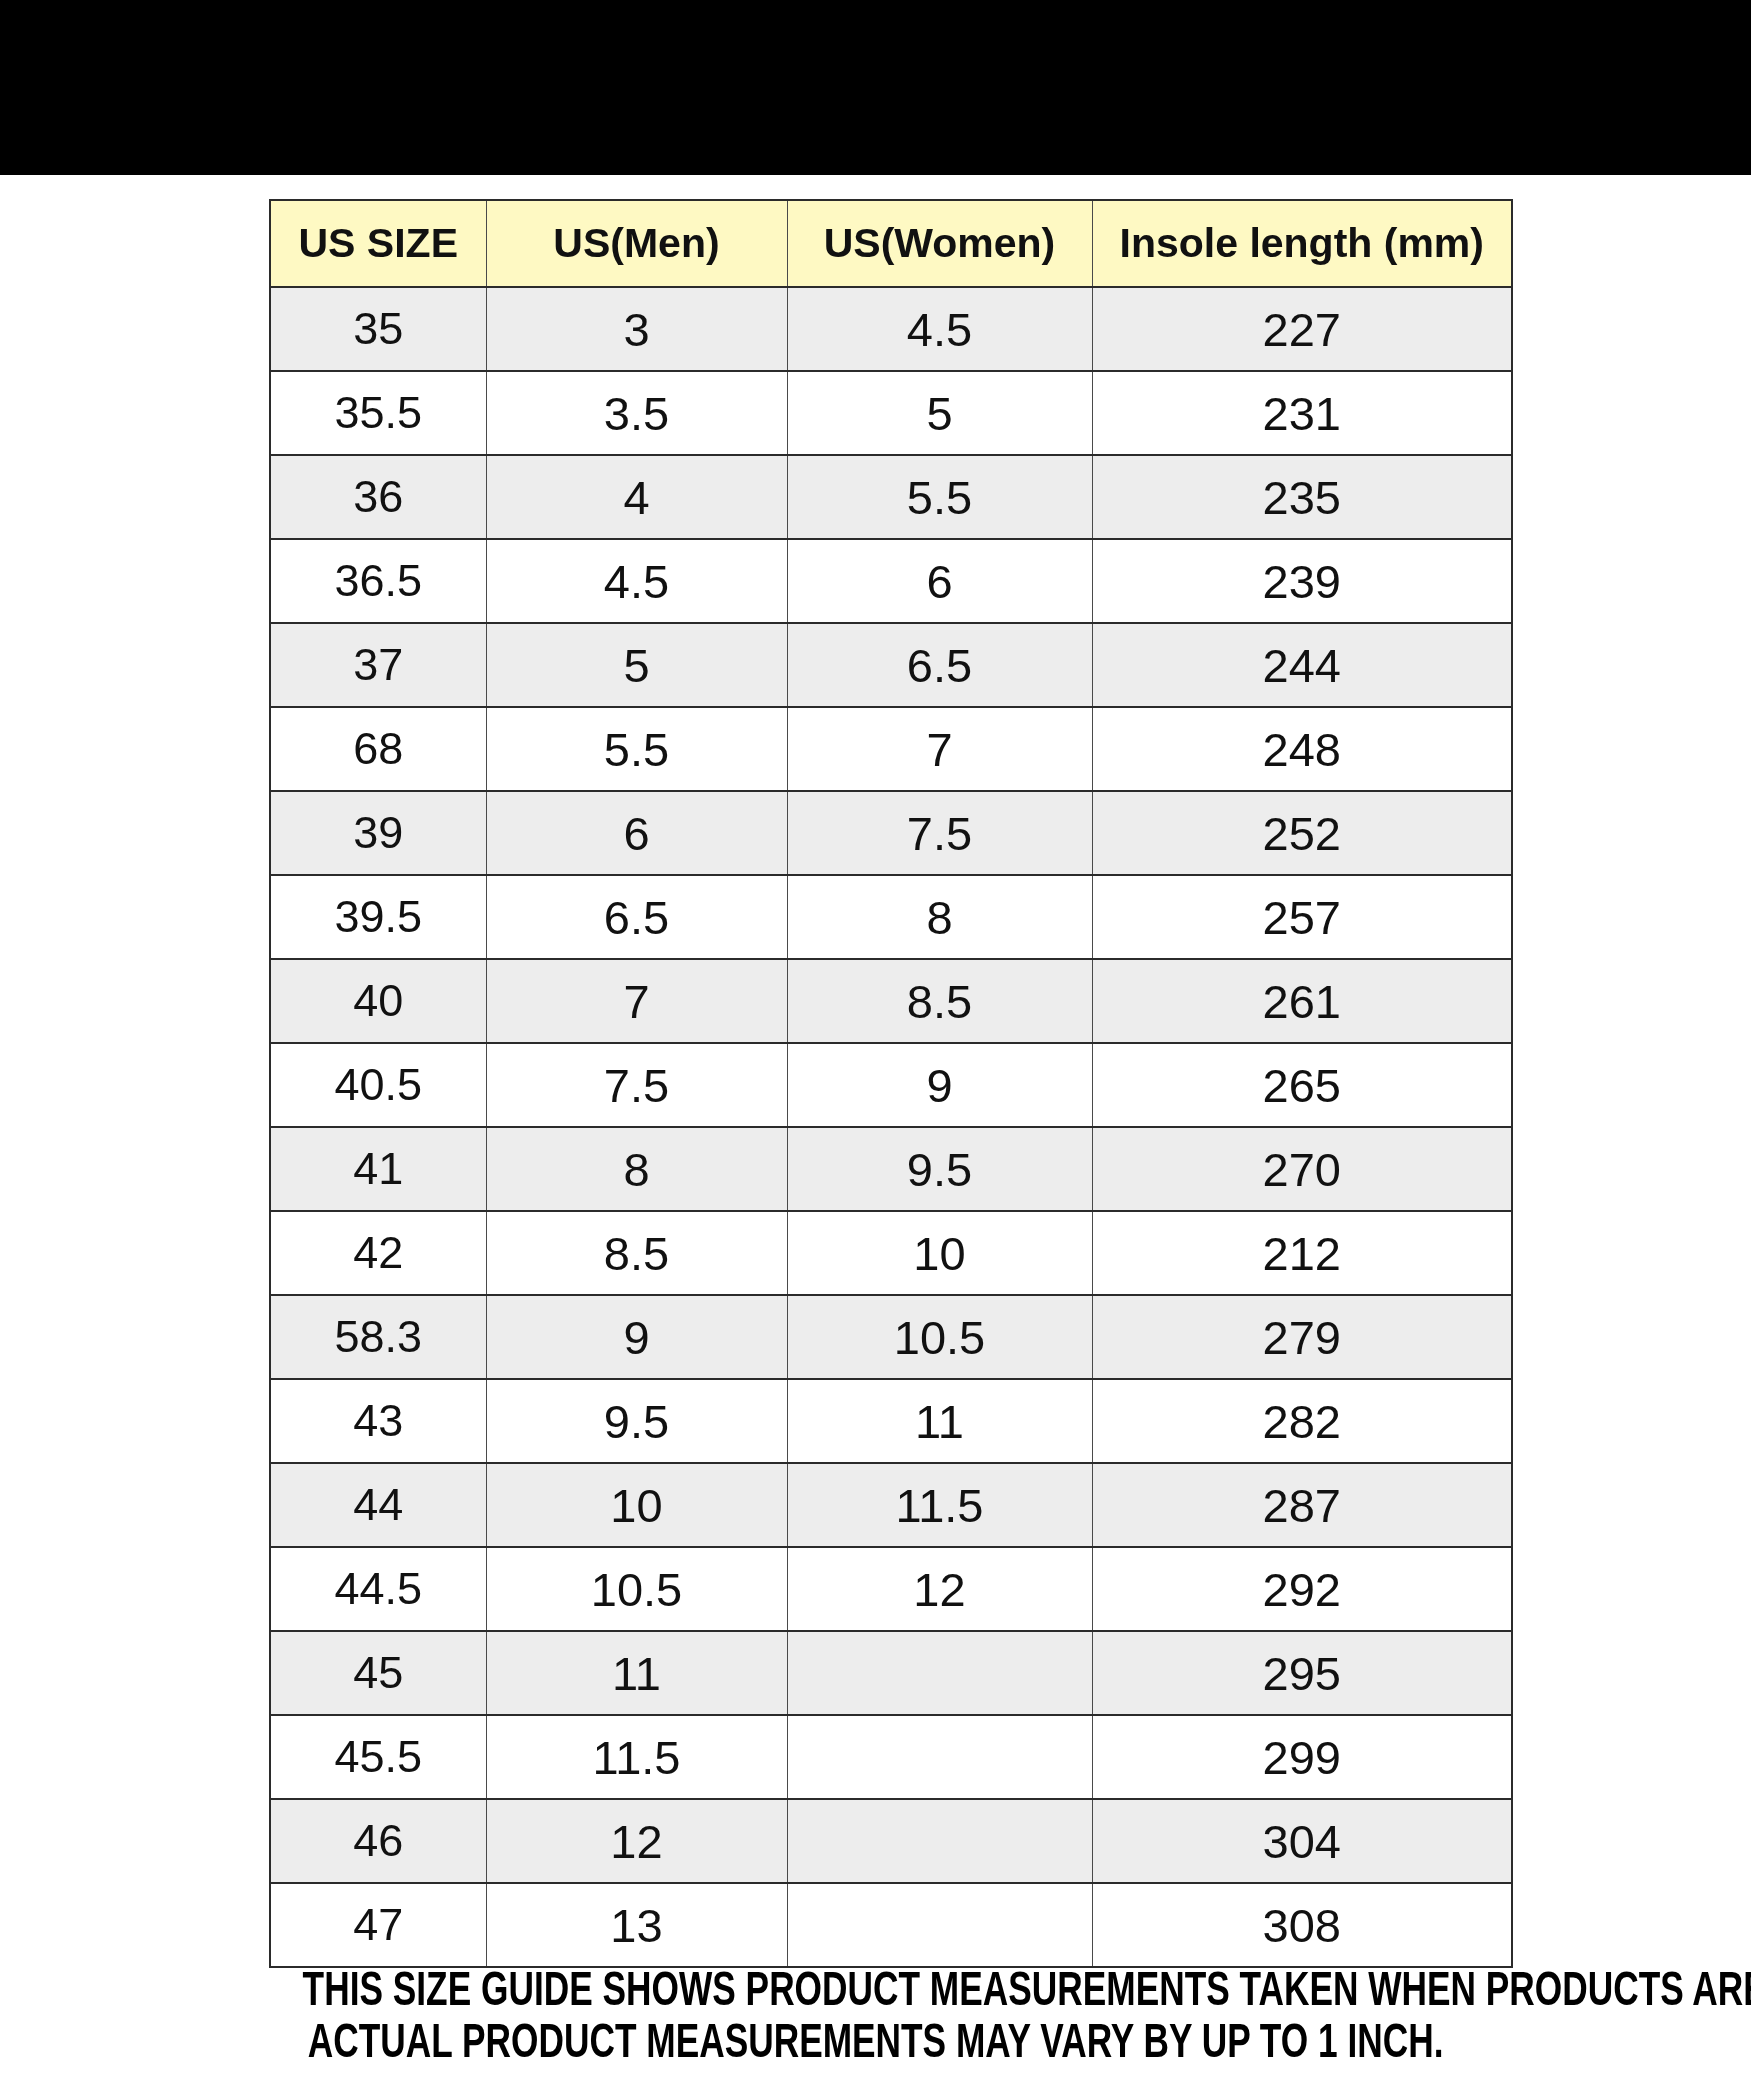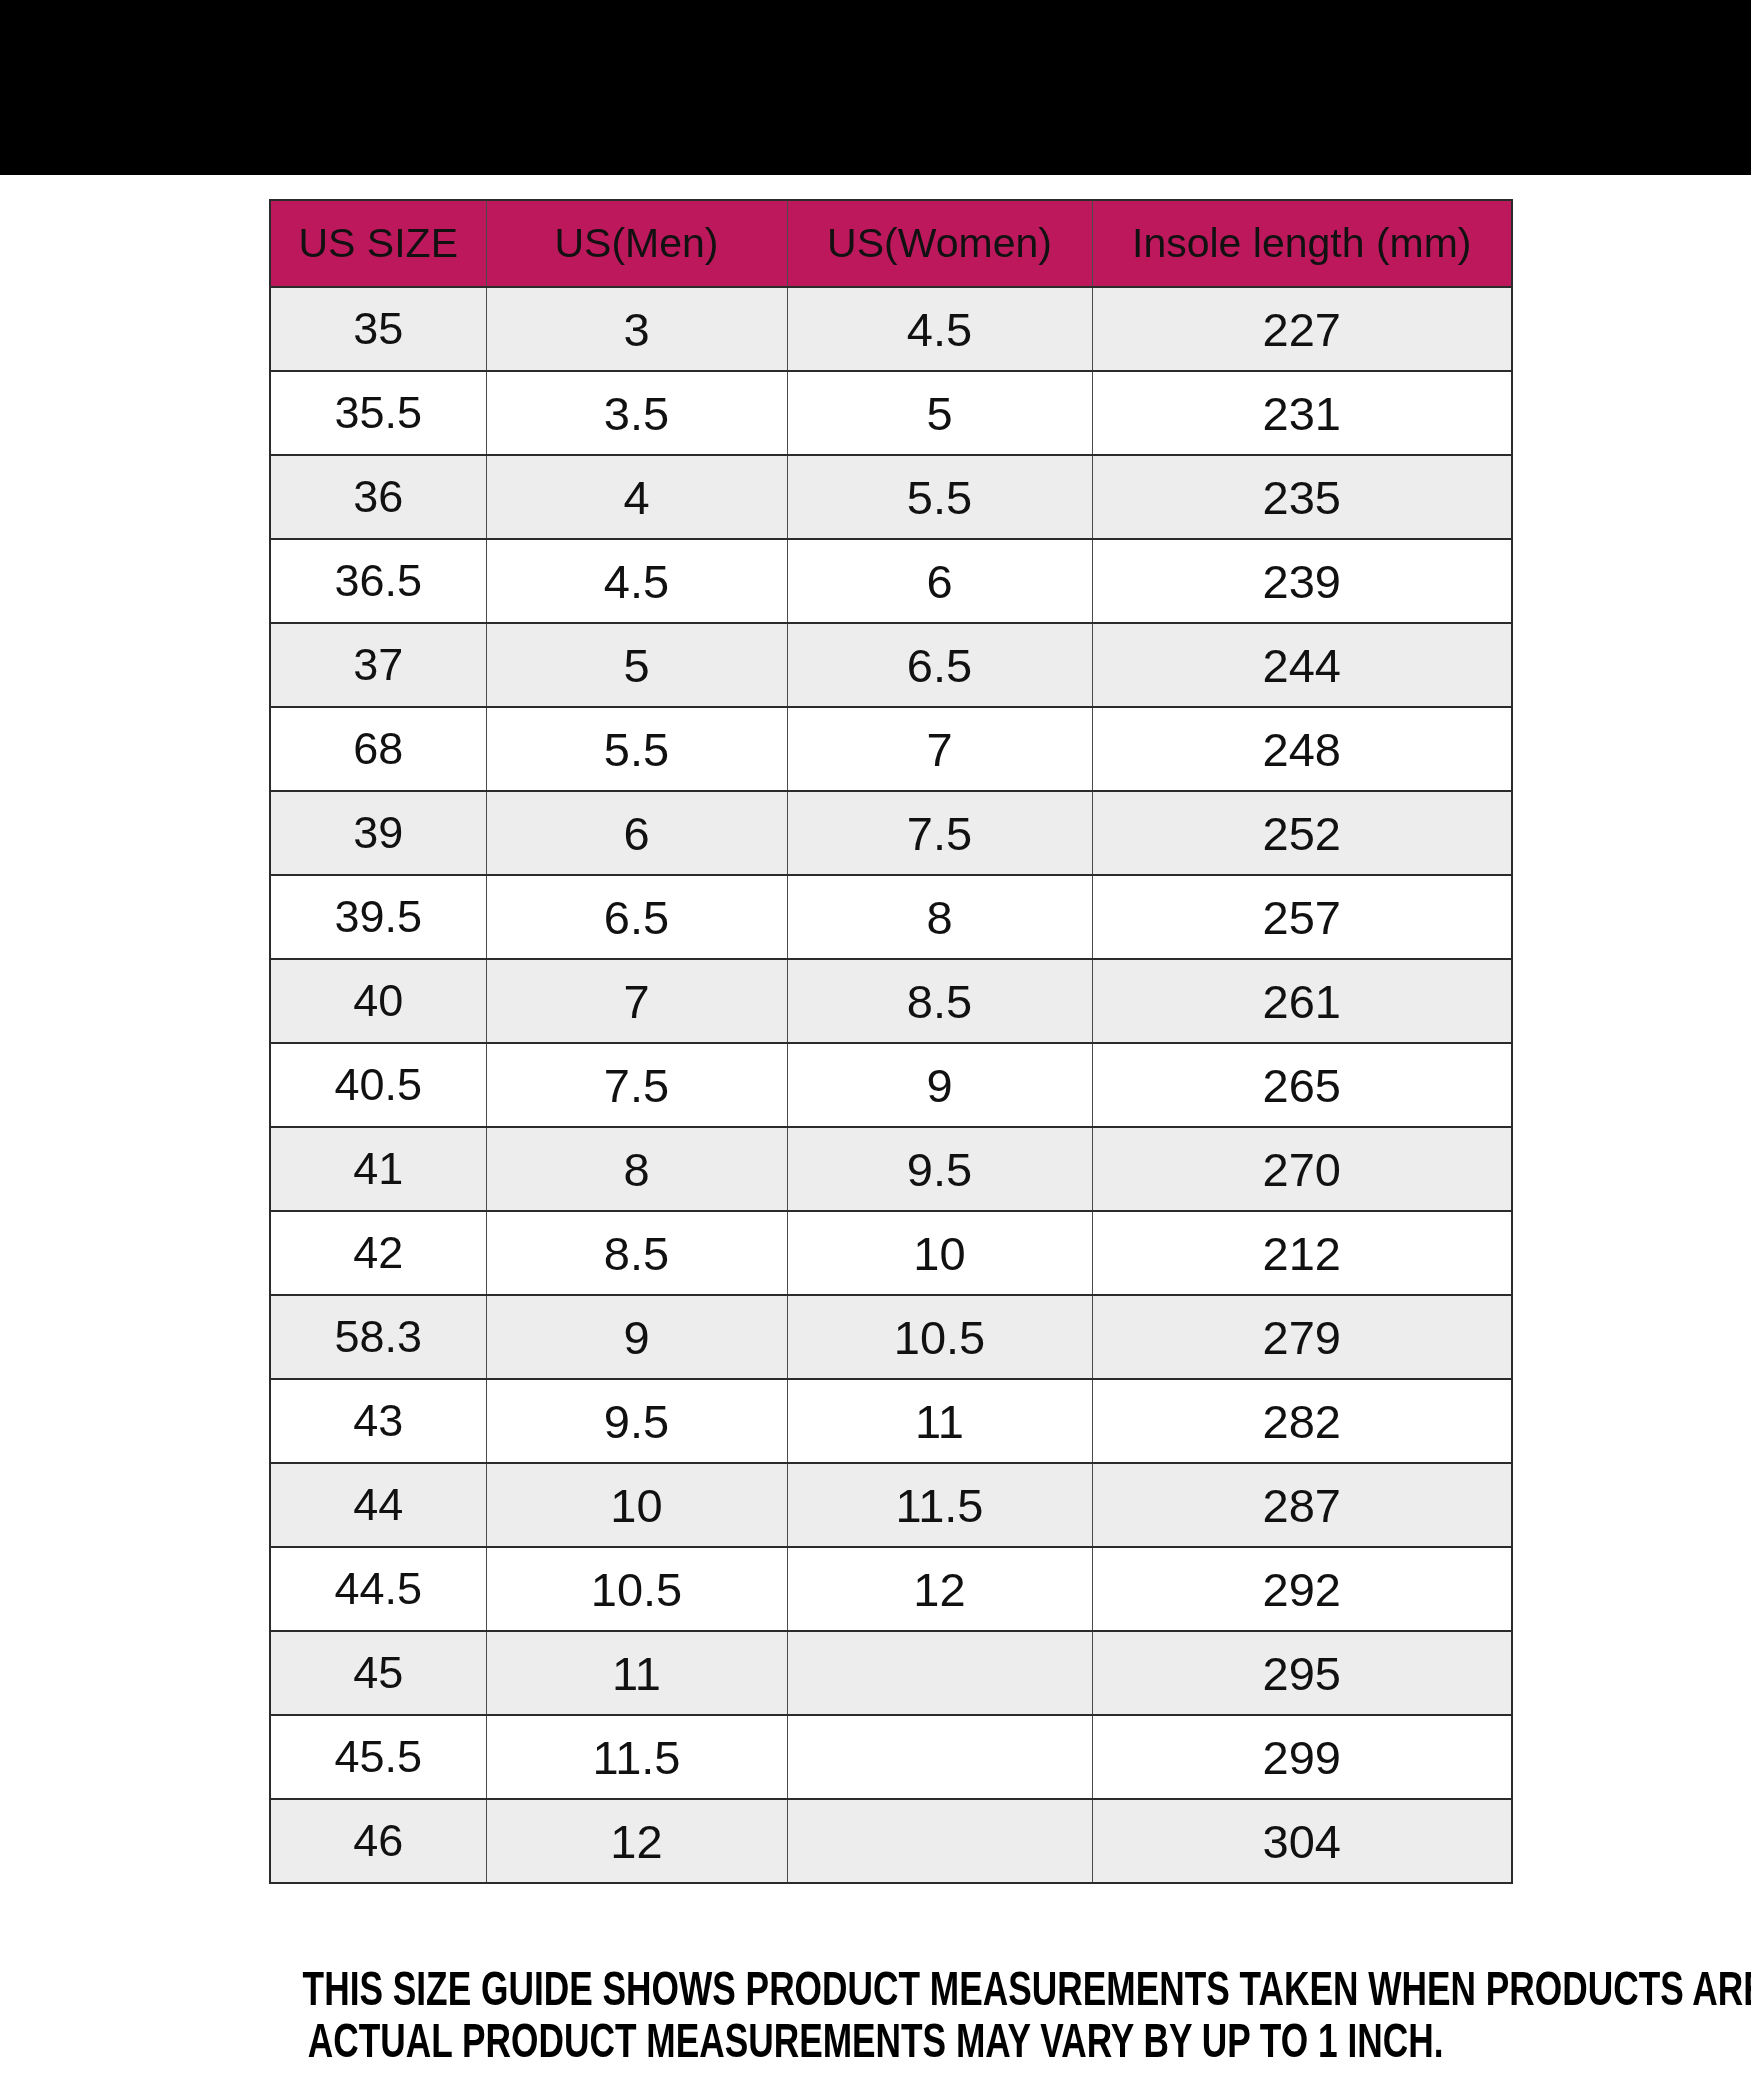--- a/index.html
+++ b/index.html
@@ -45,22 +45,22 @@
     color: #111111;
     overflow: hidden;
   }
   .size-table th:first-child,
   .size-table td:first-child {
     border-left: none;
   }
   .size-table thead th {
     height: 85px;
     font-size: 41px;
-    font-weight: 400;
-    background: #be185d;
+    font-weight: 700;
+    background: #fef9c3;
     margin-left: 23px;
   }
   .size-table tbody td {
     height: 82px;
     font-size: 47px;
     font-weight: 400;
     background: #ffffff;
   }
   .size-table tbody td:first-child {
     font-weight: 400;
@@ -221,20 +221,26 @@
         <td>11.5</td>
         <td></td>
         <td>299</td>
       </tr>
       <tr>
         <td>46</td>
         <td>12</td>
         <td></td>
         <td>304</td>
       </tr>
+      <tr>
+        <td>47</td>
+        <td>13</td>
+        <td></td>
+        <td>308</td>
+      </tr>
     </tbody>
 </table>
 
 <div class="footnote">
   <div class="footnote-line">
     <span class="condensed">THIS SIZE GUIDE SHOWS PRODUCT MEASUREMENTS TAKEN WHEN PRODUCTS ARE LAID</span>
   </div>
   <div class="footnote-line">
     <span class="condensed">ACTUAL PRODUCT MEASUREMENTS MAY VARY BY UP TO 1 INCH.</span>
   </div>

